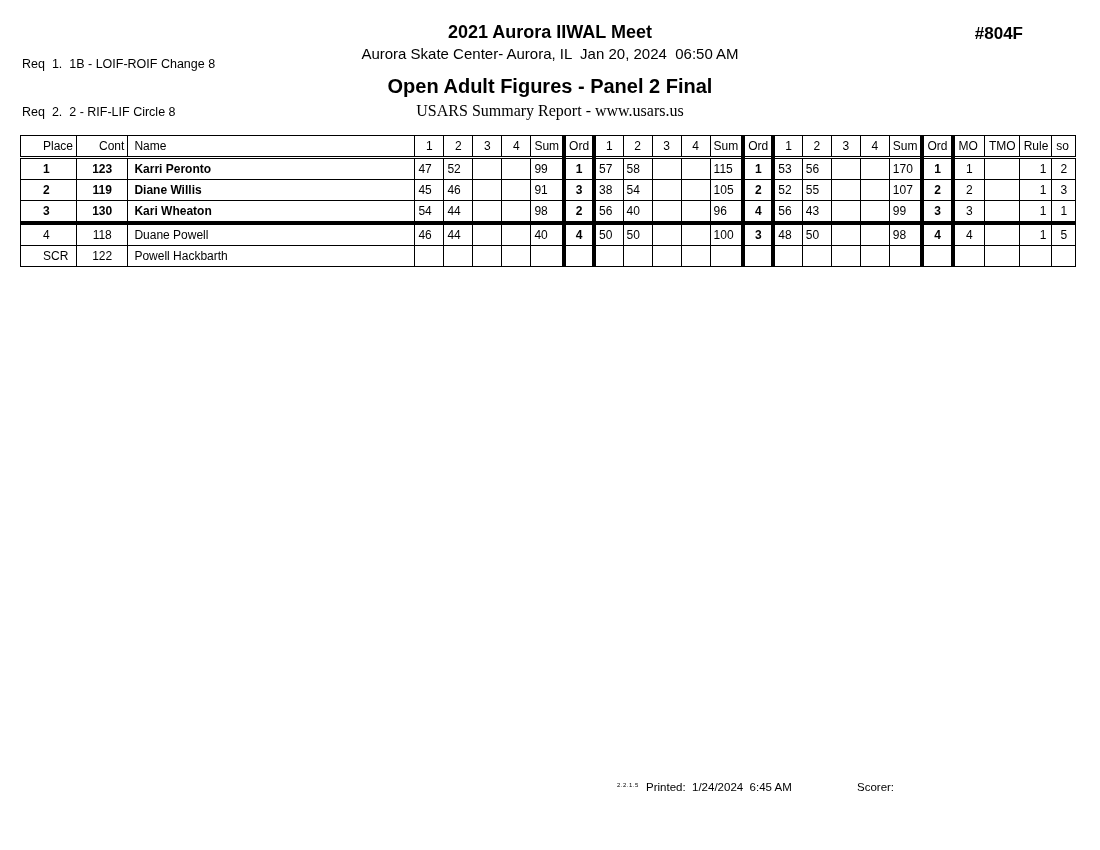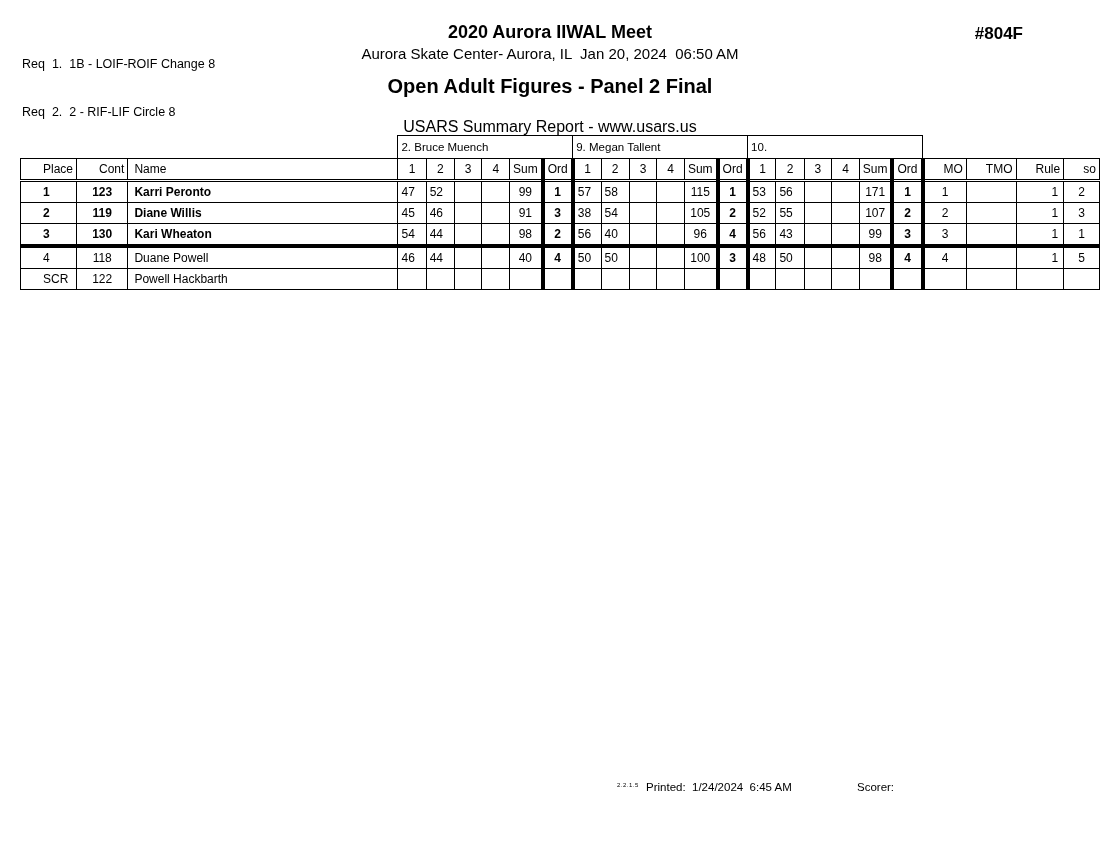--- a/index.html
+++ b/index.html
@@ -11,66 +11,66 @@
   .pre{white-space:pre;}
 
   
   .req-block{position:absolute;left:22px;top:24px;font-size:12.5px;line-height:16px;}
 
   
   .center-head{position:absolute;left:0;right:0;top:22px;text-align:center;}
   .meet-title{font-size:18px;font-weight:bold;}
   .venue-line{font-size:15px;margin-top:2px;}
   .event-title{font-size:20px;font-weight:bold;margin-top:13px;}
-  .report-title{font-size:16px;margin-top:20px;}
+  .report-title{font-size:16px;margin-top:4px;font-family:Liberation Serif, serif;}
 
   .event-number{position:absolute;top:24px;right:77px;font-size:17px;font-weight:bold;}
 
   
   .tbl-wrap{position:absolute;left:20px;top:135px;}
   table{border-collapse:collapse;table-layout:fixed;}
   td{
     border:1px solid #000;height:20px;padding:0 3px;
     font-size:12px;line-height:18px;white-space:nowrap;overflow:hidden;
     vertical-align:middle;
   }
   tr.jh td{height:22px;font-size:11.5px;border:1px solid #000;}
   tr.jh td.nob{border:none;}
   tr.hdr td{border-bottom:3px double #000;}
   td.cnum{text-align:center;}
   td.score{text-align:left;}
-  td.sum{text-align:center;}
+  td.sum{text-align:left;}
   td.ord{text-align:center;font-weight:bold;padding:0;}
   td.tL{border-left:4px solid #000;}
   td.tR{border-right:4px solid #000;}
   tr.cut td{border-bottom:4px solid #000;}
   td.place{padding-left:22px;}
   td.name{padding-left:6px;}
   tr.b td.idc{font-weight:bold;}
   td.rule{text-align:right;padding-right:5px;}
   td.so{text-align:center;}
   td.mo{text-align:center;}
-  tr.hdr td.rh{text-align:left;padding-left:19px;}
+  tr.hdr td.rh{text-align:left;padding-left:4px;}
 
   
   .footer{position:absolute;left:0;top:780px;width:940px;height:20px;font-size:11.5px;}
   .version{position:absolute;left:617px;top:2px;font-size:6px;letter-spacing:0.5px;}
   .printed{position:absolute;left:646px;top:1px;}
   .scorer{position:absolute;left:857px;top:1px;}
 </style>
 </head>
 <body>
 
 <div class="req-block pre">
   <div>Req  1.  1B - LOIF-ROIF Change 8</div>
   <div>Req  2.  2 - RIF-LIF Circle 8</div>
 </div>
 
 <div class="center-head">
-  <div class="meet-title">2020 Aurora IIWAL Meet</div>
+  <div class="meet-title">2021 Aurora IIWAL Meet</div>
   <div class="venue-line pre">Aurora Skate Center- Aurora, IL  Jan 20, 2024  06:50 AM</div>
   <div class="event-title">Open Adult Figures - Panel 2 Final</div>
   <div class="report-title">USARS Summary Report - www.usars.us</div>
 </div>
 
 <div class="event-number">#804F</div>
 
 <div class="tbl-wrap">
   <table>
     <colgroup>
@@ -94,27 +94,20 @@
         <col style="width: 29px;">
         <col style="width: 29px;">
         <col style="width: 33px;">
         <col style="width: 28px;">
         <col style="width: 32px;">
         <col style="width: 34px;">
         <col style="width: 29px;">
         <col style="width: 24px;">
       </colgroup>
     <tbody>
-        <tr class="jh">
-          <td class="nob" colspan="3"></td>
-          <td colspan="6">2.  Bruce  Muench</td>
-          <td colspan="6">9.  Megan Tallent</td>
-          <td colspan="6">10.</td>
-          <td class="nob" colspan="4"></td>
-        </tr>
         <tr class="hdr">
           <td class="place">Place</td>
           <td class="place">Cont</td>
           <td class="name">Name</td>
           <td class="cnum">1</td>
           <td class="cnum">2</td>
           <td class="cnum">3</td>
           <td class="cnum">4</td>
           <td class="cnum">Sum</td>
           <td class="cnum tL tR">Ord</td>
@@ -148,21 +141,21 @@
           <td class="score">57</td>
           <td class="score">58</td>
           <td class="score"></td>
           <td class="score"></td>
           <td class="sum">115</td>
           <td class="ord tL tR">1</td>
           <td class="score">53</td>
           <td class="score">56</td>
           <td class="score"></td>
           <td class="score"></td>
-          <td class="sum">171</td>
+          <td class="sum">170</td>
           <td class="ord tL tR">1</td>
           <td class="mo">1</td>
           <td></td>
           <td class="rule">1</td>
           <td class="so">2</td>
         </tr>
         <tr class="b ">
           <td class="place idc">2</td>
           <td class="cnum idc">119</td>
           <td class="name idc">Diane Willis</td>

